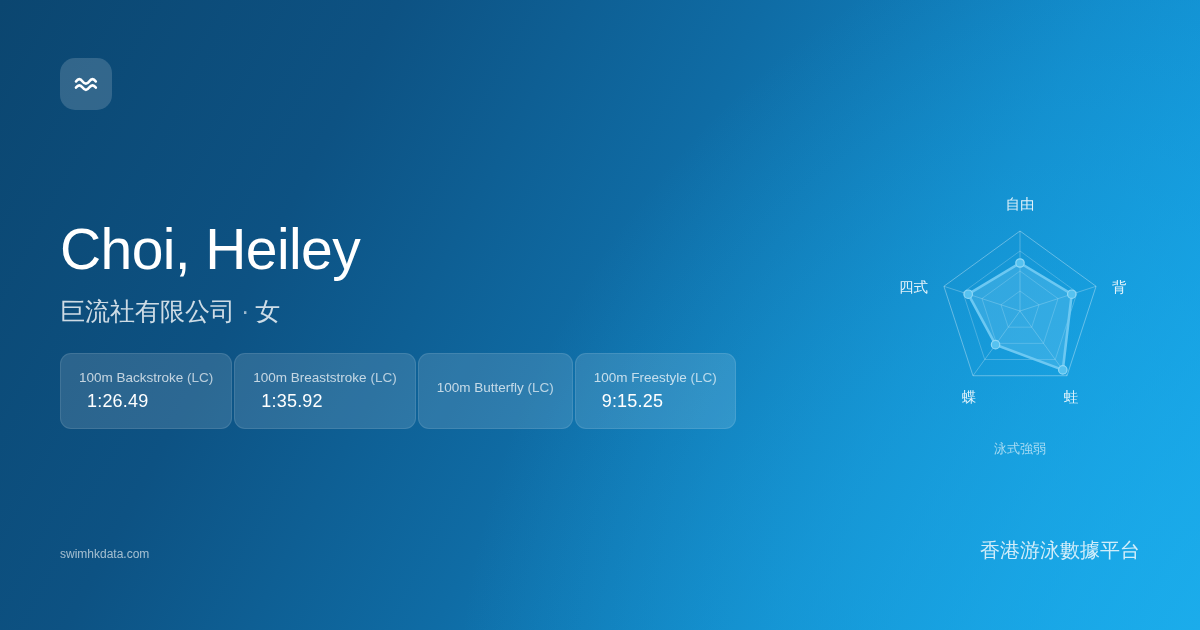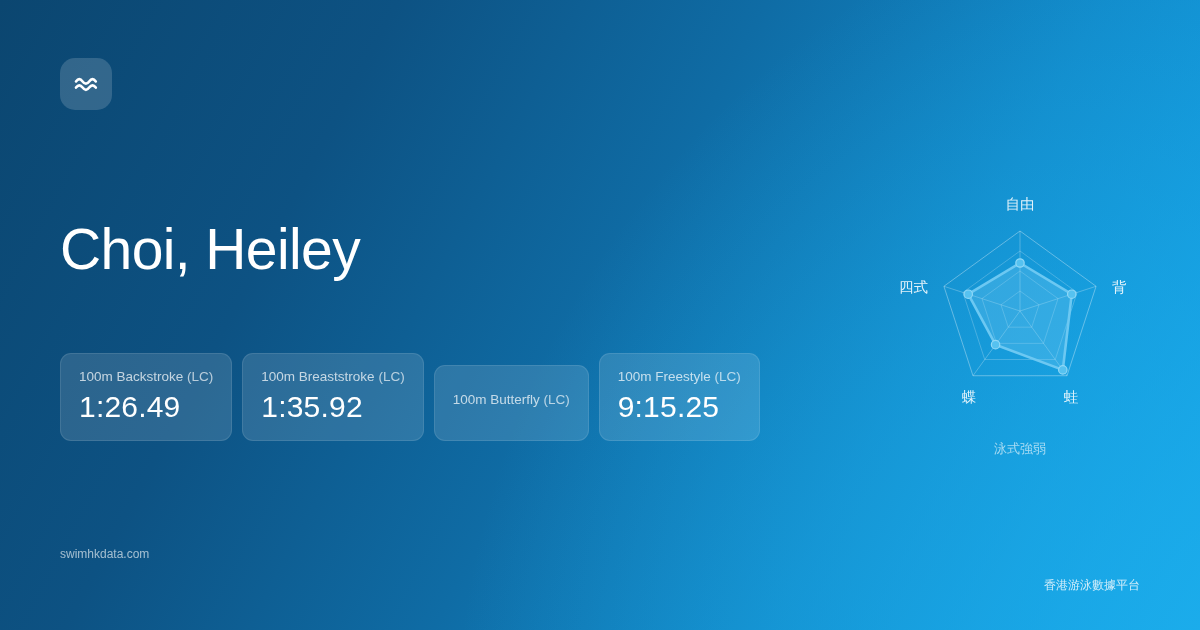--- a/index.html
+++ b/index.html
@@ -44,39 +44,39 @@
   .athlete-meta {
     margin-top:14px;
     font-size:25px; font-weight:400;
     color:rgba(255,255,255,0.80); white-space:nowrap;
   }
   .meta-sep { padding:0 6px; opacity:0.75; }
 
   
   .stats {
     position:absolute; left:60px; top:353px;
-    display:flex; gap:10px; align-items:flex-end;
+    display:flex; gap:2px; align-items:flex-start;
   }
   .stat-card {
     background:rgba(255,255,255,0.13);
     border:1px solid rgba(255,255,255,0.10);
     border-radius:11px;
     padding:15px 18px 16px 18px;
     min-height:76px;
     display:flex; flex-direction:column; justify-content:center;
   }
   .stat-label {
     font-size:13.5px; font-weight:400;
     color:rgba(255,255,255,0.72);
     white-space:nowrap; margin-bottom:6px;
   }
   .stat-label .course { opacity:0.92; }
   .stat-value {
-    font-size:30px; font-weight:500; color:#ffffff;
-    letter-spacing:0.2px; white-space:nowrap;
+    font-size:18px; font-weight:500; color:#ffffff;
+    letter-spacing:0.2px; white-space:nowrap;margin-left:8px;
   }
 
   
   .radar-wrap {
     position:absolute; left:860px; top:165px;
     width:320px; height:310px;
   }
   .radar-wrap svg { display:block; overflow:visible; }
   .radar-caption {
     position:absolute; left:0; top:275px; width:320px;
@@ -88,40 +88,43 @@
     fill:rgba(255,255,255,0.88);
     font-family:"Liberation Sans", sans-serif;
   }
 
   
   .footer-left {
     position:absolute; left:60px; top:547px;
     font-size:12px; color:rgba(255,255,255,0.62);
   }
   .footer-right {
-    position:absolute; right:60px; top:577px;
-    font-size:12px; color:rgba(255,255,255,0.80);font-family:Liberation Serif, serif;
+    position:absolute; right:60px; top:537px;
+    font-size:20px; color:rgba(255,255,255,0.80);font-family:Liberation Serif, serif;
   }
 </style>
 </head>
 <body>
 
 <div id="og-card">
 
   <div class="brand">
     <div class="brand-mark">
       <svg width="30" height="30" viewBox="0 0 30 30" aria-hidden="true">
         <path d="M5 12.4c2.2-3.0 4.4-3.0 6.6 0s4.4 3.0 6.6 0 4.4-3.0 6.6 0" fill="none" stroke="#ffffff" stroke-width="2.6" stroke-linecap="round"></path>
         <path d="M5 18.6c2.2-3.0 4.4-3.0 6.6 0s4.4 3.0 6.6 0 4.4-3.0 6.6 0" fill="none" stroke="#ffffff" stroke-width="2.6" stroke-linecap="round"></path>
       </svg>
     </div>
   </div>
 
   <div class="hero">
     <div class="athlete-name">Choi, Heiley</div>
+    <div class="athlete-meta">
+      <span>巨流社有限公司</span><span class="meta-sep">·</span><span>女</span>
+    </div>
   </div>
 
   <div class="stats">
 
     <div class="stat-card">
       <div class="stat-label">
         <span>100m Backstroke</span>
         <span class="course">(LC)</span>
       </div>
       <div class="stat-value">1:26.49</div>

